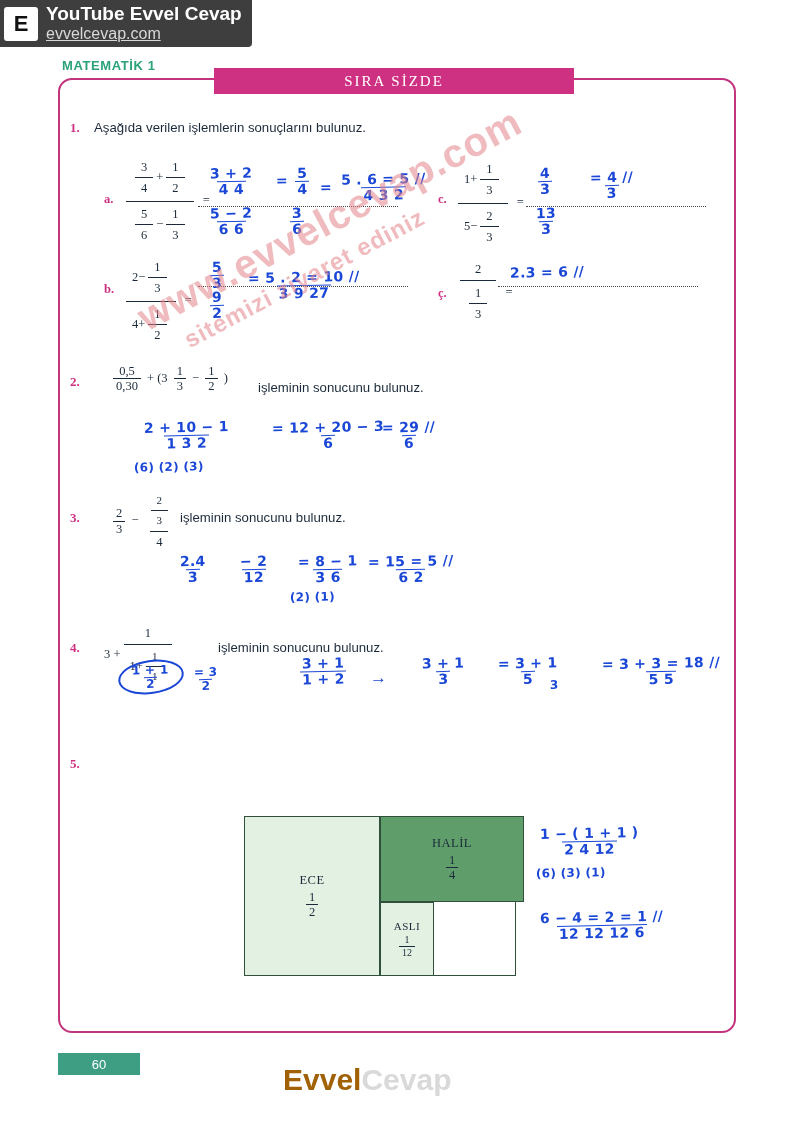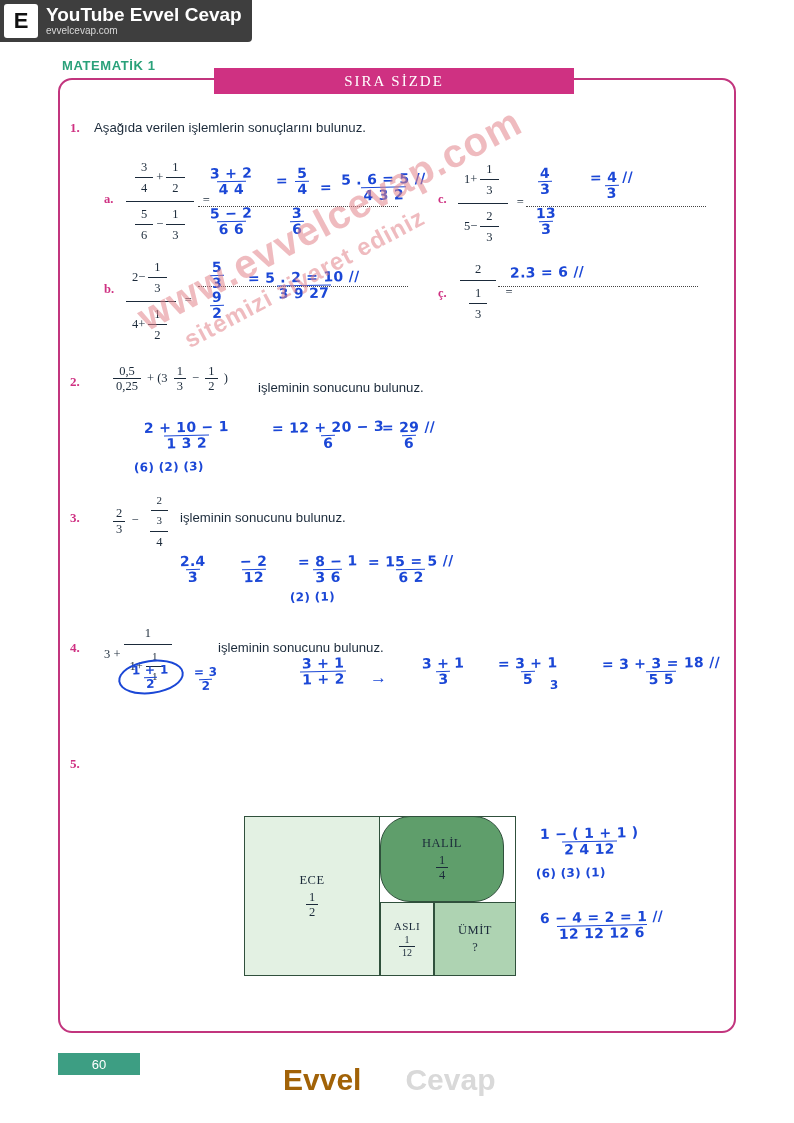--- a/index.html
+++ b/index.html
@@ -30,21 +30,21 @@
     display:flex; align-items:center; justify-content:center;
     border-radius:3px;
     margin-right:8px;
   }
   .yt-badge .txt1 {
     color:#fff; font-family:"Liberation Sans", sans-serif;
     font-size:19px; font-weight:bold; line-height:1.05;
   }
   .yt-badge .txt2 {
     color:#d8d8d8; font-family:"Liberation Sans", sans-serif;
-    font-size:10px; line-height:1.2;
+    font-size:16px; line-height:1.2;text-decoration:underline;
   }
 
   
   .page-border {
     position:absolute;
     left:58px; top:78px; width:678px; height:955px;
     border:2px solid #c2357e;
     border-radius:14px;
     background:transparent;
   }
@@ -143,21 +143,21 @@
     font-family:"Liberation Sans", sans-serif;
     font-size:13px;
     display:flex; align-items:center; justify-content:center;
   }
   .footer-brand {
     position:absolute; left:283px; top:1063px;
     font-family:"Liberation Sans", sans-serif;
     font-size:30px; font-weight:bold;
   }
   .footer-brand .a { color:#a16207; }
-  .footer-brand .b { color:#d9d9d9;padding-left:44px; }
+  .footer-brand .b { color:#d9d9d9; }
 
   
   .wm-diag {
     position:absolute;
     left:130px; top:300px;
     width:560px;
     transform:rotate(-28deg);
     transform-origin:left top;
     color:rgba(226,132,138,.55);
     font-family:"Liberation Sans", sans-serif;
@@ -349,21 +349,21 @@
     </span>
     <span style="margin-left:6px;">=</span>
   </div>
   <div class="dotted" style="left:440px; top:208px; width:200px;"></div>
   <div class="hw" style="left:452px; top:186px;">2.3 = 6 //</div>
 
   <div class="qnum" style="left:12px; top:296px;">2.</div>
   <div class="mathblk" style="left:52px; top:286px;">
     <span class="fr">
         <span class="nu">0,5</span>
-        <span class="de">0,25</span>
+        <span class="de">0,30</span>
       </span>
     <span>+</span>
     <span>(3</span>
     <span class="fr">
         <span class="nu">1</span>
         <span class="de">3</span>
       </span>
     <span>−</span>
     <span class="fr">
         <span class="nu">1</span>
@@ -499,38 +499,34 @@
   <div class="qnum" style="left:12px; top:678px;">5.</div>
 
   <div class="diagram" style="left:186px; top:738px; width:272px; height:160px;"></div>
   <div class="cell" style="left:186px; top:738px; width:136px; height:160px; background:#e3f1e3;">
     <span class="nm">ECE</span>
     <span class="fr">
         <span class="nu">1</span>
         <span class="de">2</span>
       </span>
   </div>
-  <div class="cell" style="left:322px; top:738px; width:124px; height:86px; background:#5f9e6b;border-radius:30px;">
+  <div class="cell" style="left:322px; top:738px; width:144px; height:86px; background:#5f9e6b;">
     <span class="nm">HALİL</span>
     <span class="fr">
         <span class="nu">1</span>
         <span class="de">4</span>
       </span>
   </div>
   <div class="cell" style="left:322px; top:824px; width:54px; height:74px; background:#e3f1e3; font-size:11px;">
     <span class="nm">ASLI</span>
     <span class="fr tiny">
         <span class="nu">1</span>
         <span class="de">12</span>
       </span>
   </div>
-  <div class="cell" style="left:376px; top:824px; width:82px; height:74px; background:#aed3b2;">
-    <span class="nm">ÜMİT</span>
-    <span>?</span>
-  </div>
 
   <div class="hw" style="left:478px; top:748px;">
     <span class="hfr">
         <span class="n">1 − ( 1 + 1 )</span>
         <span class="d">2      4   12</span>
       </span>
   </div>
   <div class="hw sm" style="left:478px; top:788px;">(6)    (3) (1)</div>
   <div class="hw" style="left:478px; top:832px;">
     <span class="hfr">

